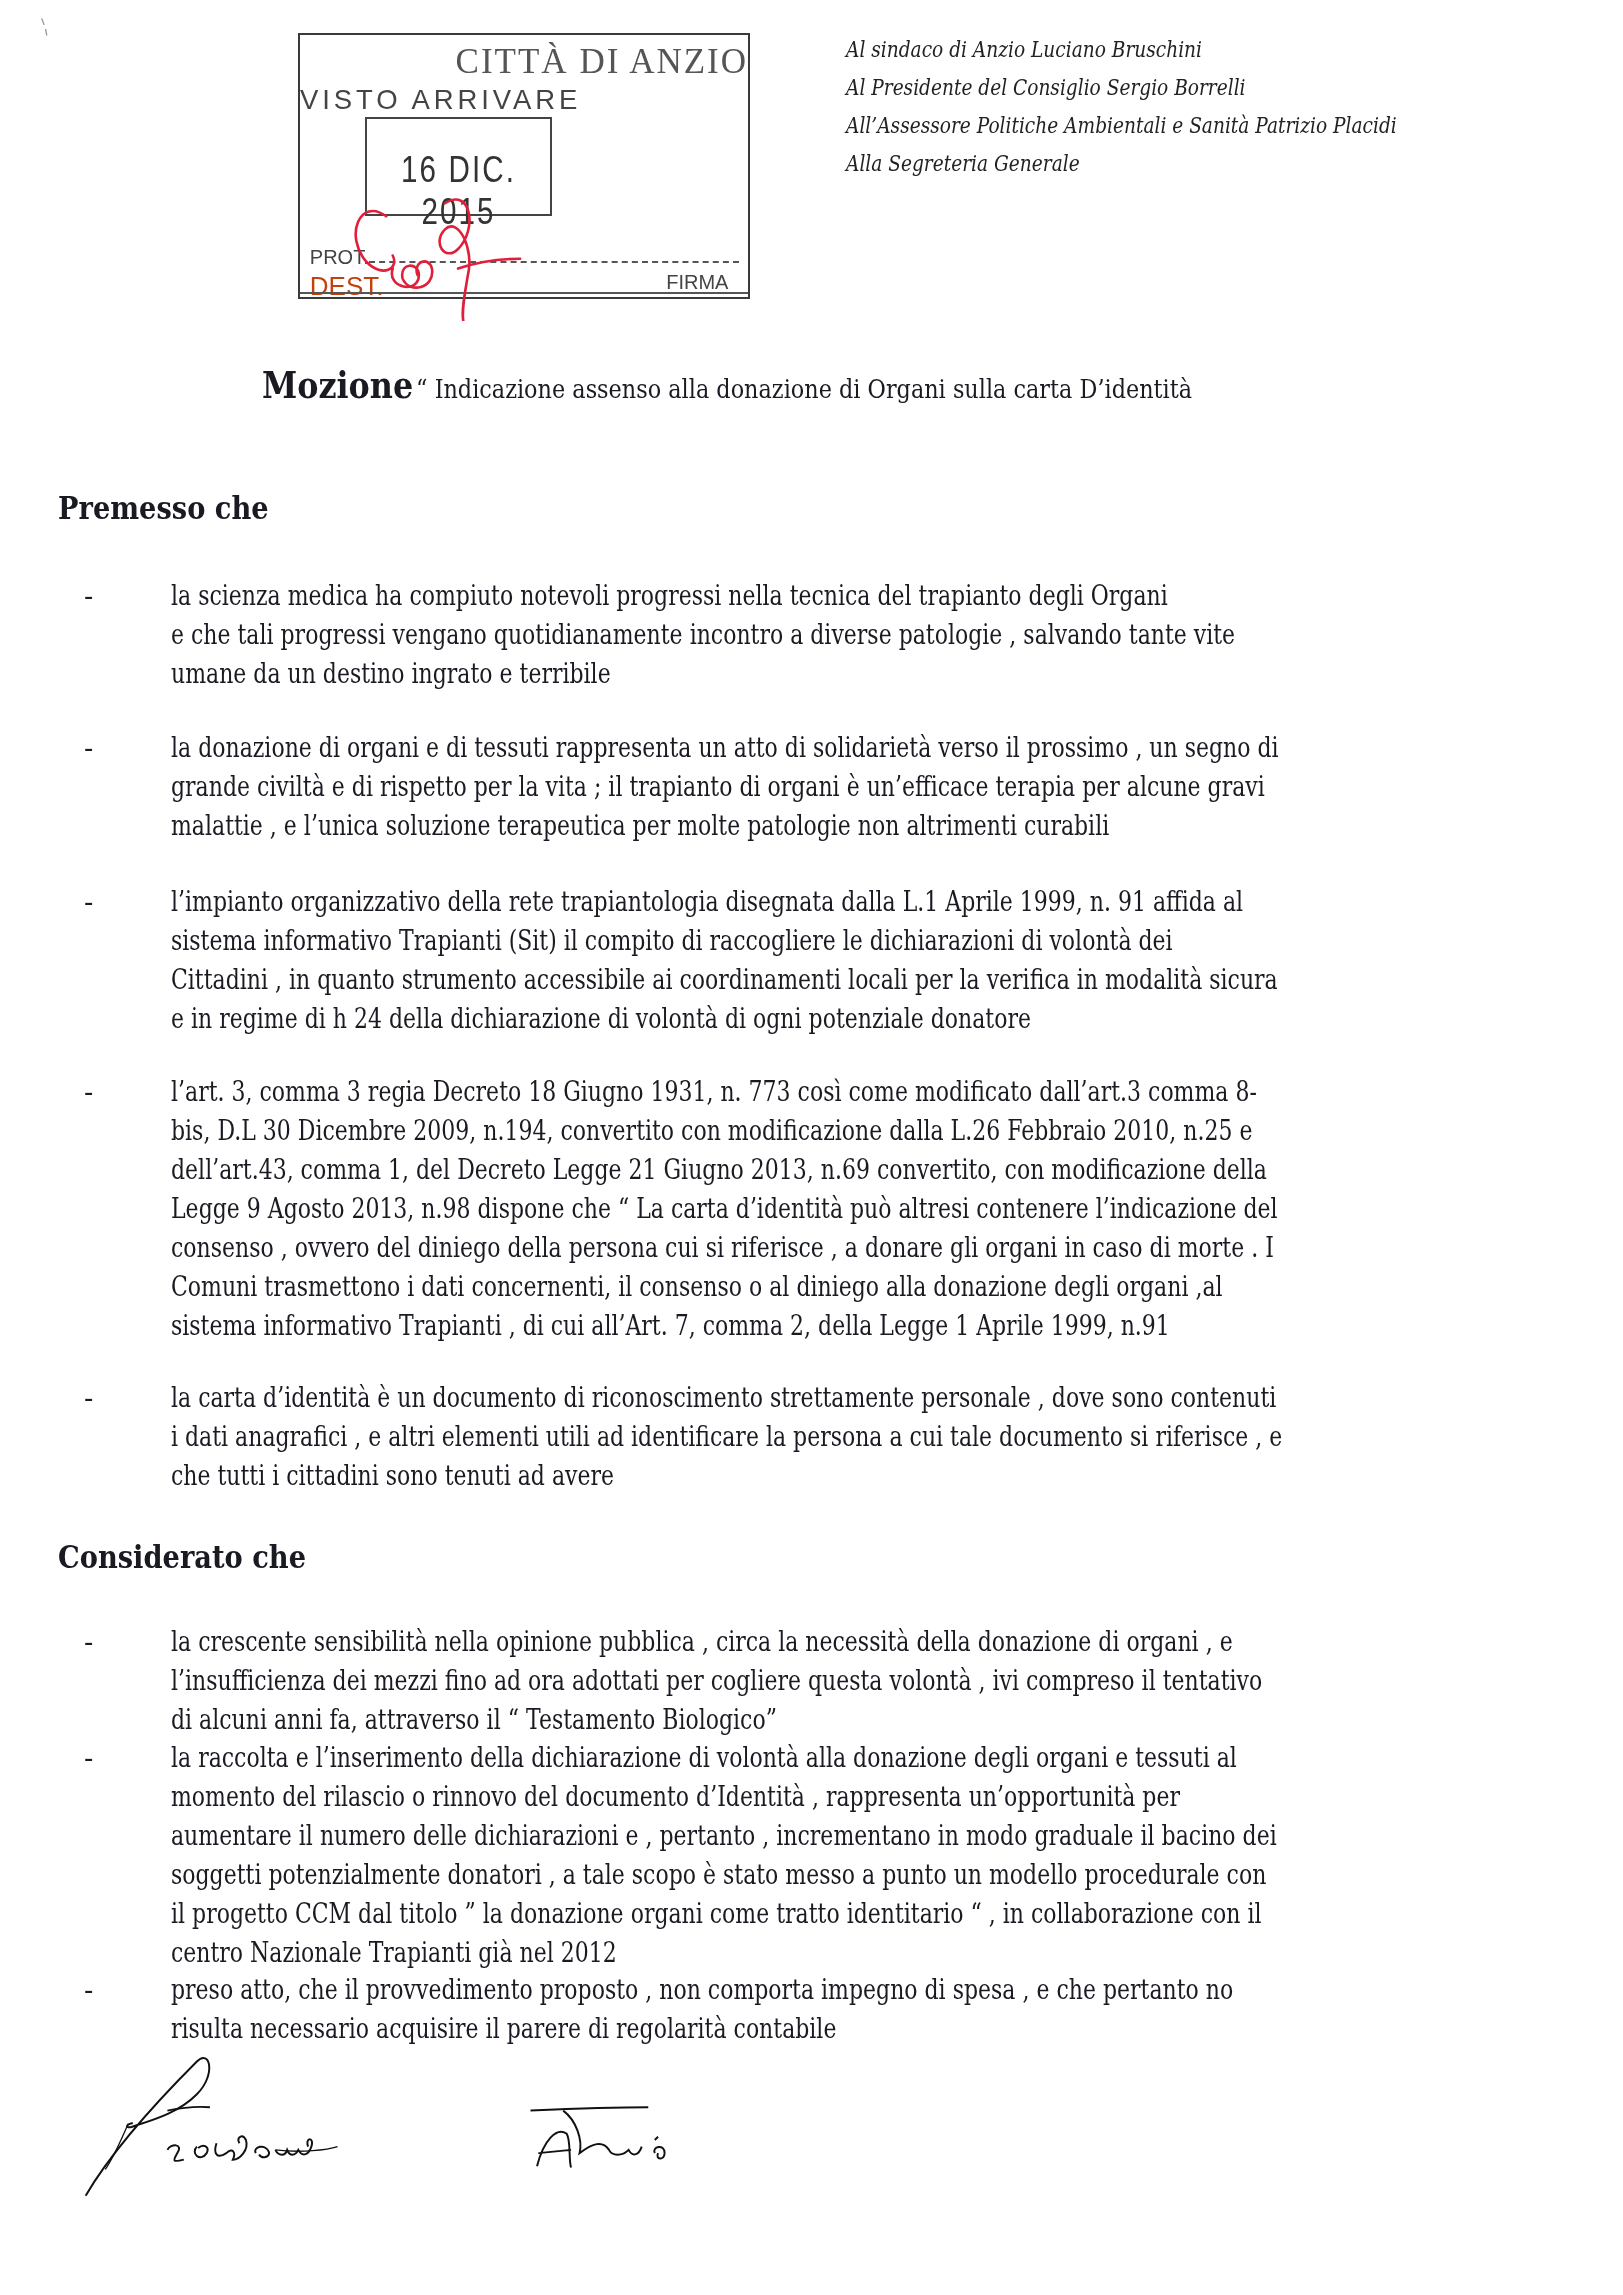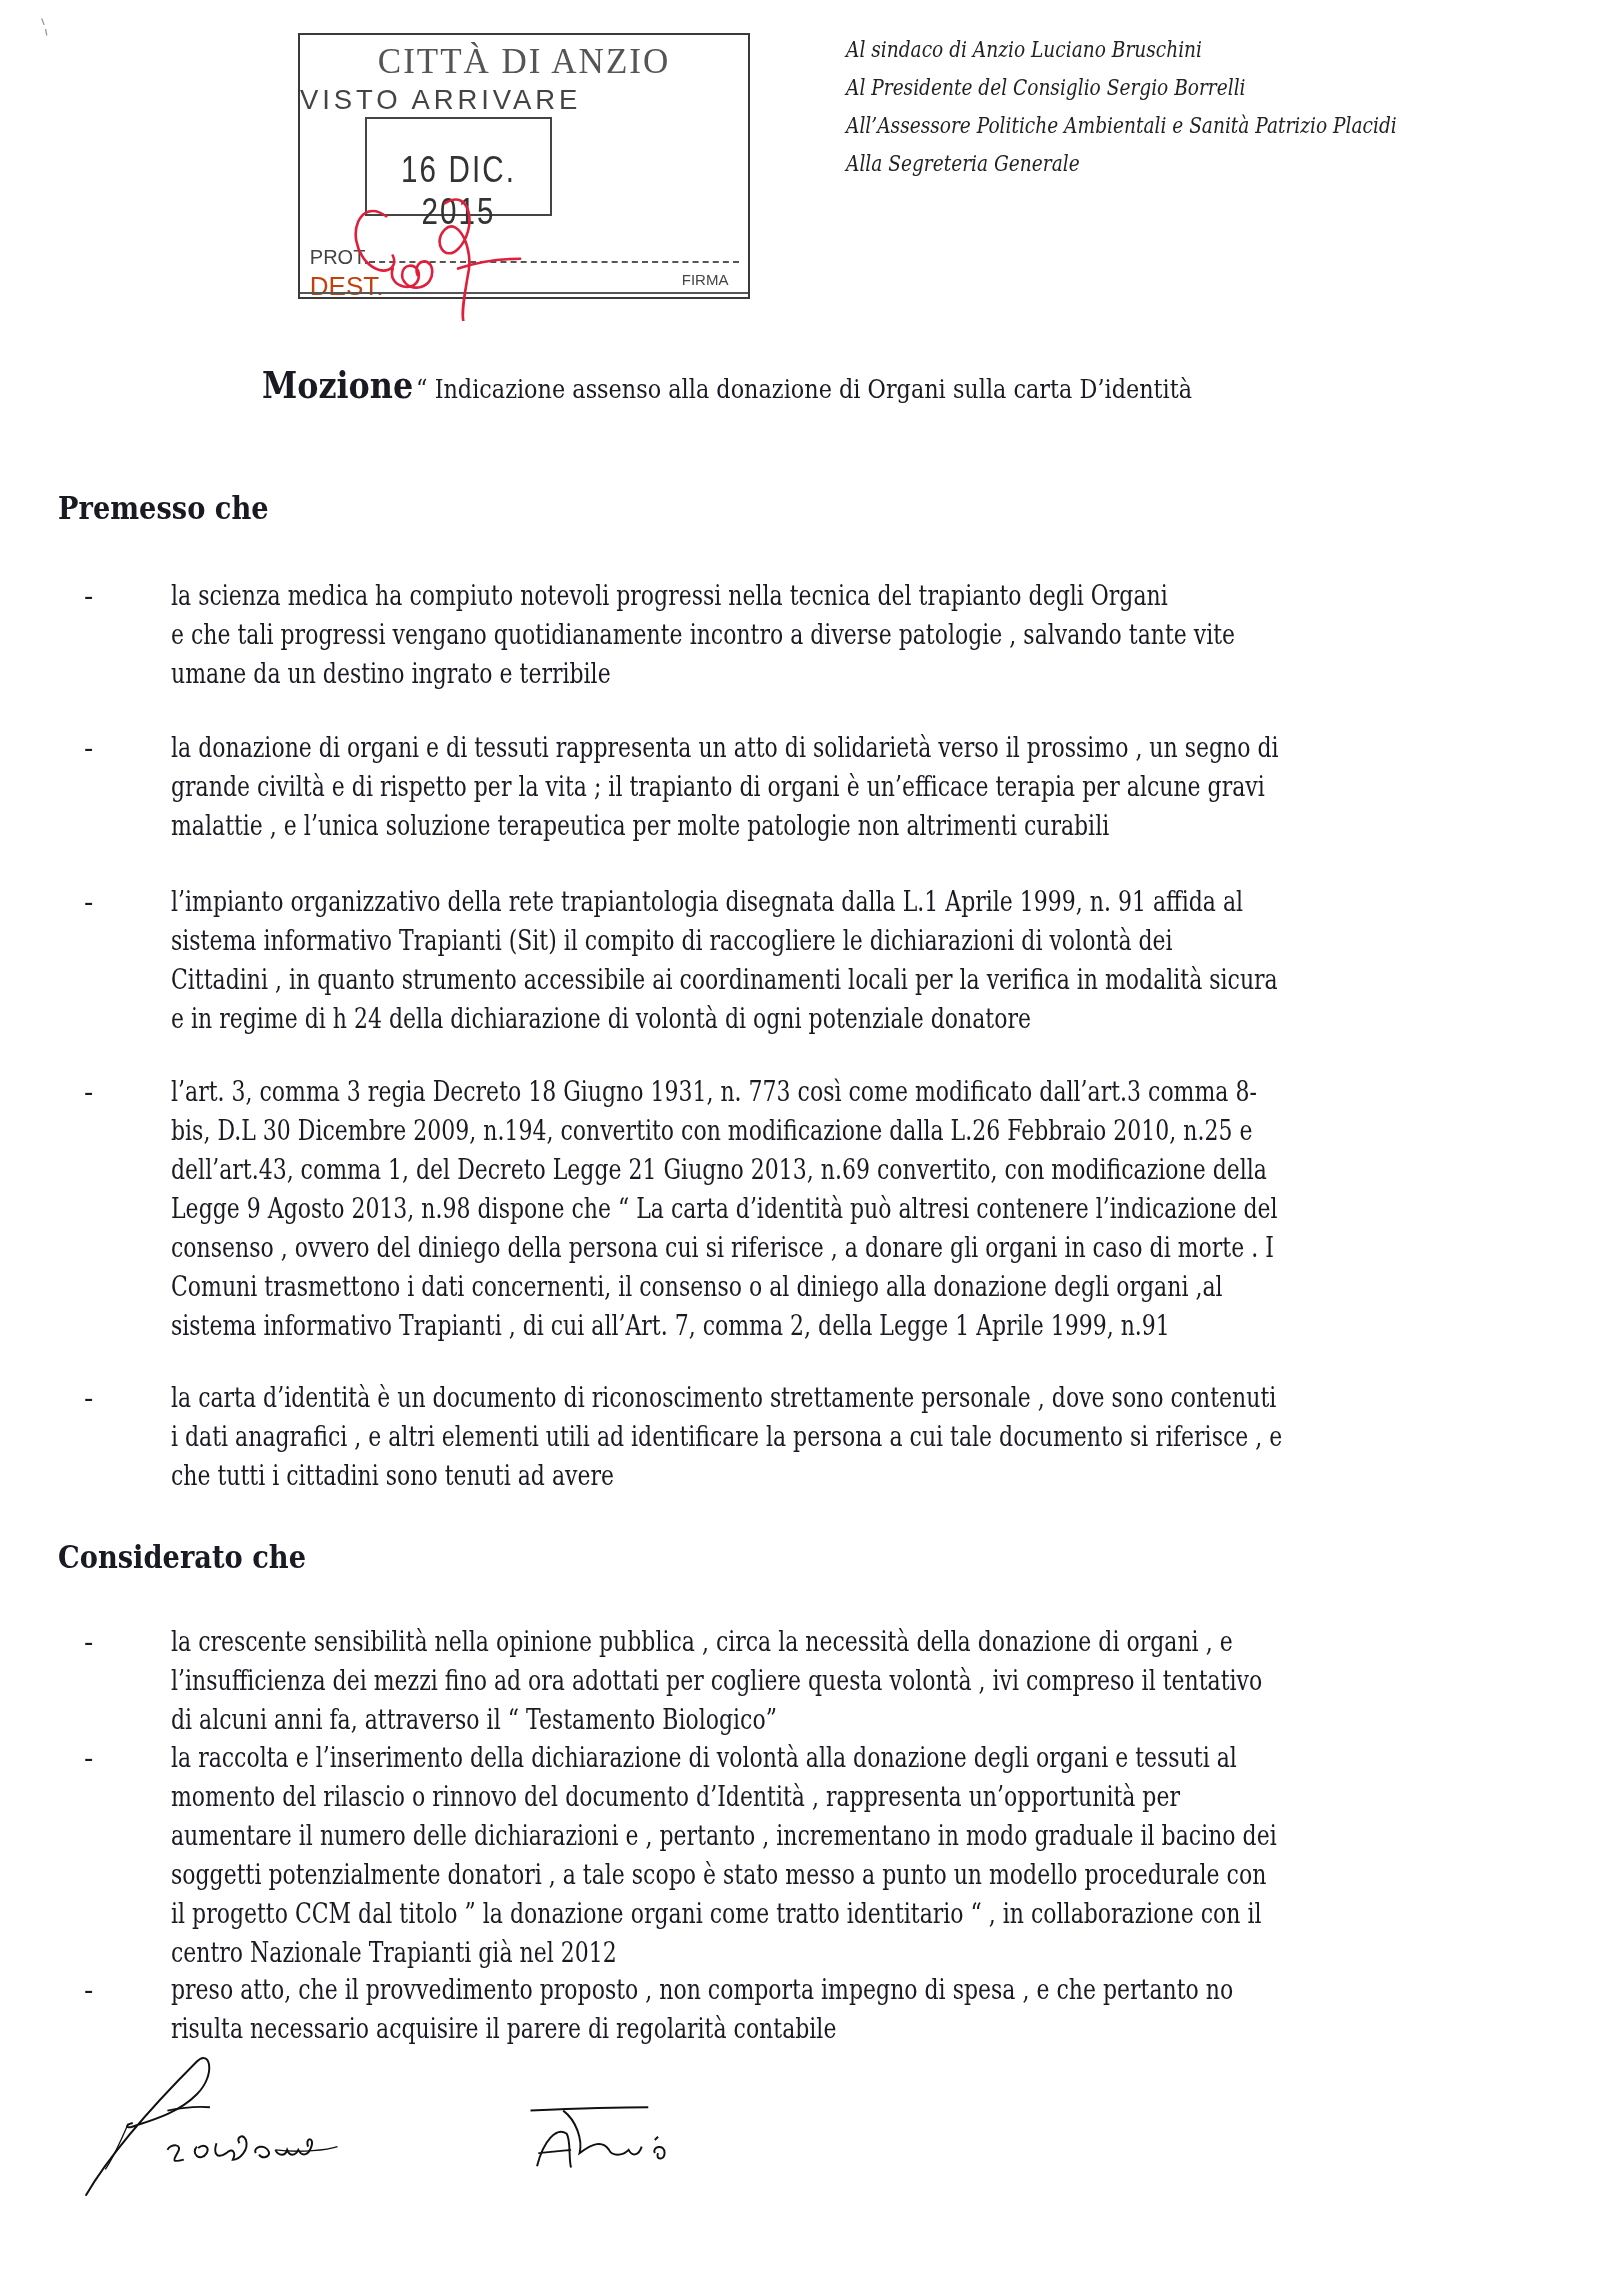--- a/index.html
+++ b/index.html
@@ -1,27 +1,27 @@
 <!DOCTYPE html>
 <html style="font-size:10.5px"><head>
 <meta charset="utf-8">
 <style>
   html, body { margin: 0; padding: 0; background: #ffffff; }
   body { width: 1623px; height: 2295px; position: relative; overflow: hidden; color: #1a1a22; font-family: "DejaVu Serif", serif; }
 
   
   .stamp { position: absolute; left: 298px; top: 33px; width: 452px; height: 266px; border: 2.6px solid #3a3a3a; box-sizing: border-box; }
-  .stamp-title { position: absolute; left: 0; right: 0; top: 6.5px; text-align: center; font-family: "Liberation Serif", serif; font-size: 35px; letter-spacing: 2px; color: #555; }
+  .stamp-title { position: absolute; left: 0; right: 0; top: 6.5px; text-align: right; font-family: "Liberation Serif", serif; font-size: 35px; letter-spacing: 2px; color: #555; }
   .stamp-sub { position: absolute; left: 0; right: 0; top: 49px; text-align: left; font-family: "Liberation Sans", sans-serif; font-size: 27.5px; letter-spacing: 3.9px; color: #444; }
   .stamp-datebox { position: absolute; left: 65px; top: 82px; width: 187px; height: 99px; border: 2px solid #444; box-sizing: border-box; }
   .stamp-date { position: absolute; left: 0; right: 0; top: 29.5px; text-align: center; font-family: "Liberation Sans Narrow", "Liberation Sans", sans-serif; font-size: 37px; letter-spacing: 2.6px; color: #333; transform: scaleX(0.8); }
   .stamp-prot { position: absolute; left: 9.8px; top: 211px; font-family: "Liberation Sans", sans-serif; font-size: 20px; color: #444; }
   .stamp-dots { position: absolute; left: 69px; right: 9.2px; top: 226px; border-top: 2.6px dashed #555; }
   .stamp-dest { position: absolute; left: 9.8px; top: 236px; font-family: "Liberation Sans", sans-serif; font-size: 26px; color: #c2410c; }
-  .stamp-firma { position: absolute; right: 19.6px; top: 236px; font-family: "Liberation Sans", sans-serif; font-size: 15px; color: #444; }
+  .stamp-firma { position: absolute; right: 19.6px; top: 236px; font-family: "Liberation Sans", sans-serif; font-size: 20px; color: #444; }
   .stamp-bottomline { position: absolute; left: 0; right: 0; top: 257px; border-top: 2px solid #555; }
   .red-sig { position: absolute; left: 347px; top: 190px; width: 196px; height: 131px; }
 
   
   .addressees { position: absolute; left: 846px; top: 31px; font-family: "DejaVu Serif", serif; font-style: italic; font-size: 21.6px; line-height: 38px; color: #222; transform: scaleX(0.86); transform-origin: left top; }
   .addressees div { white-space: nowrap; }
 
   
   .title-row { position: absolute; left: 262px; top: 363px; white-space: nowrap; transform: scaleX(0.86); transform-origin: left top; }
   .title-strong { font-family: "DejaVu Serif", serif; font-weight: bold; font-size: 37px; }

